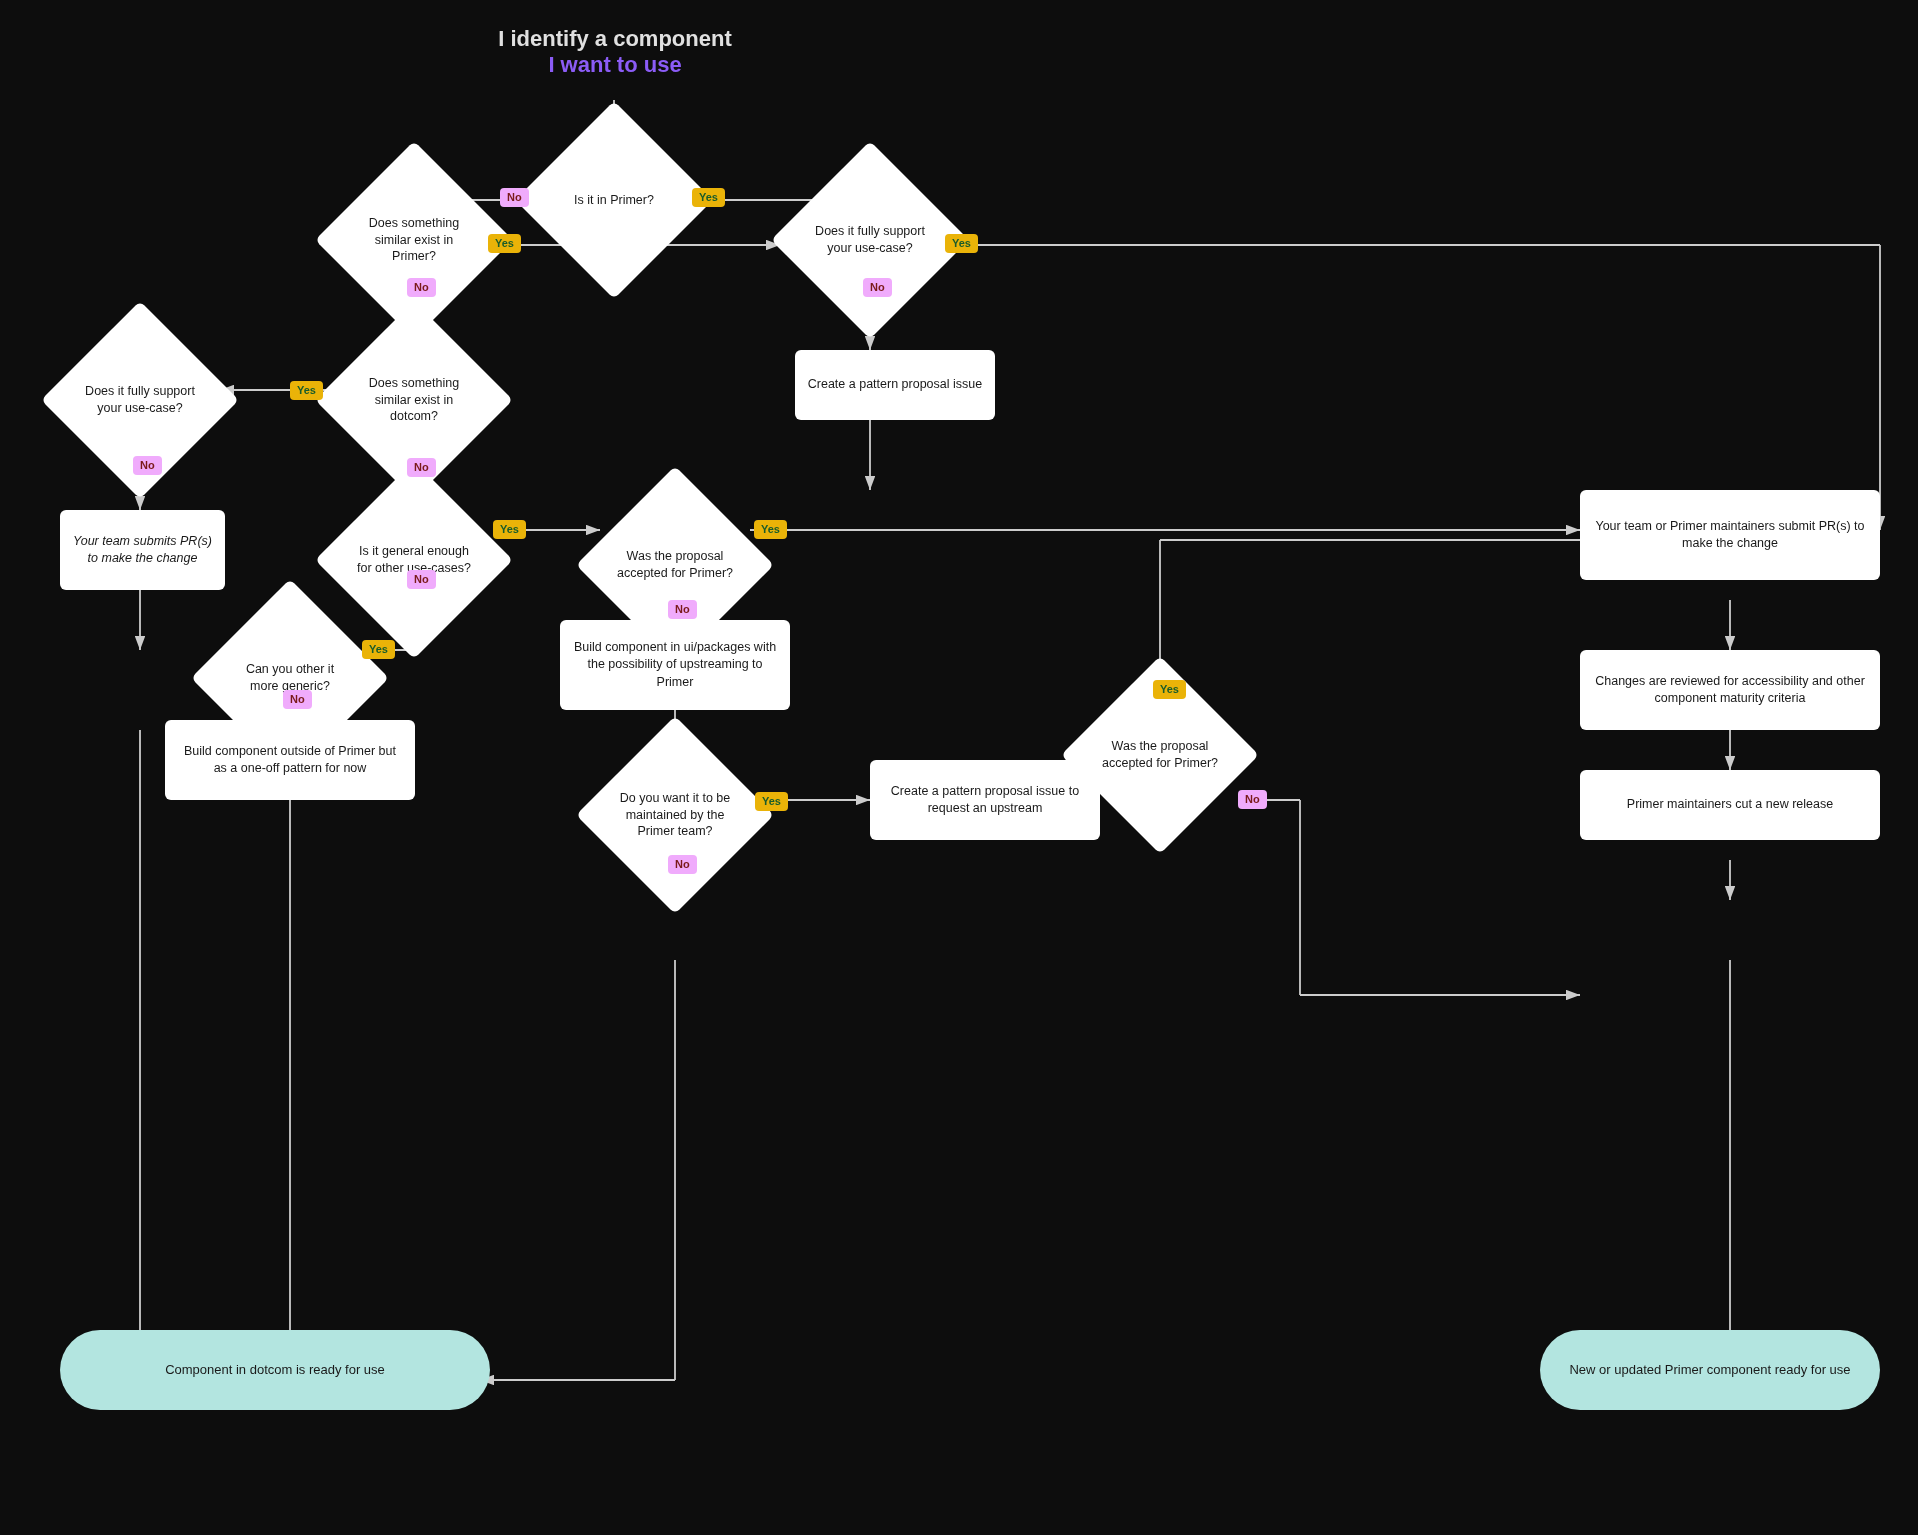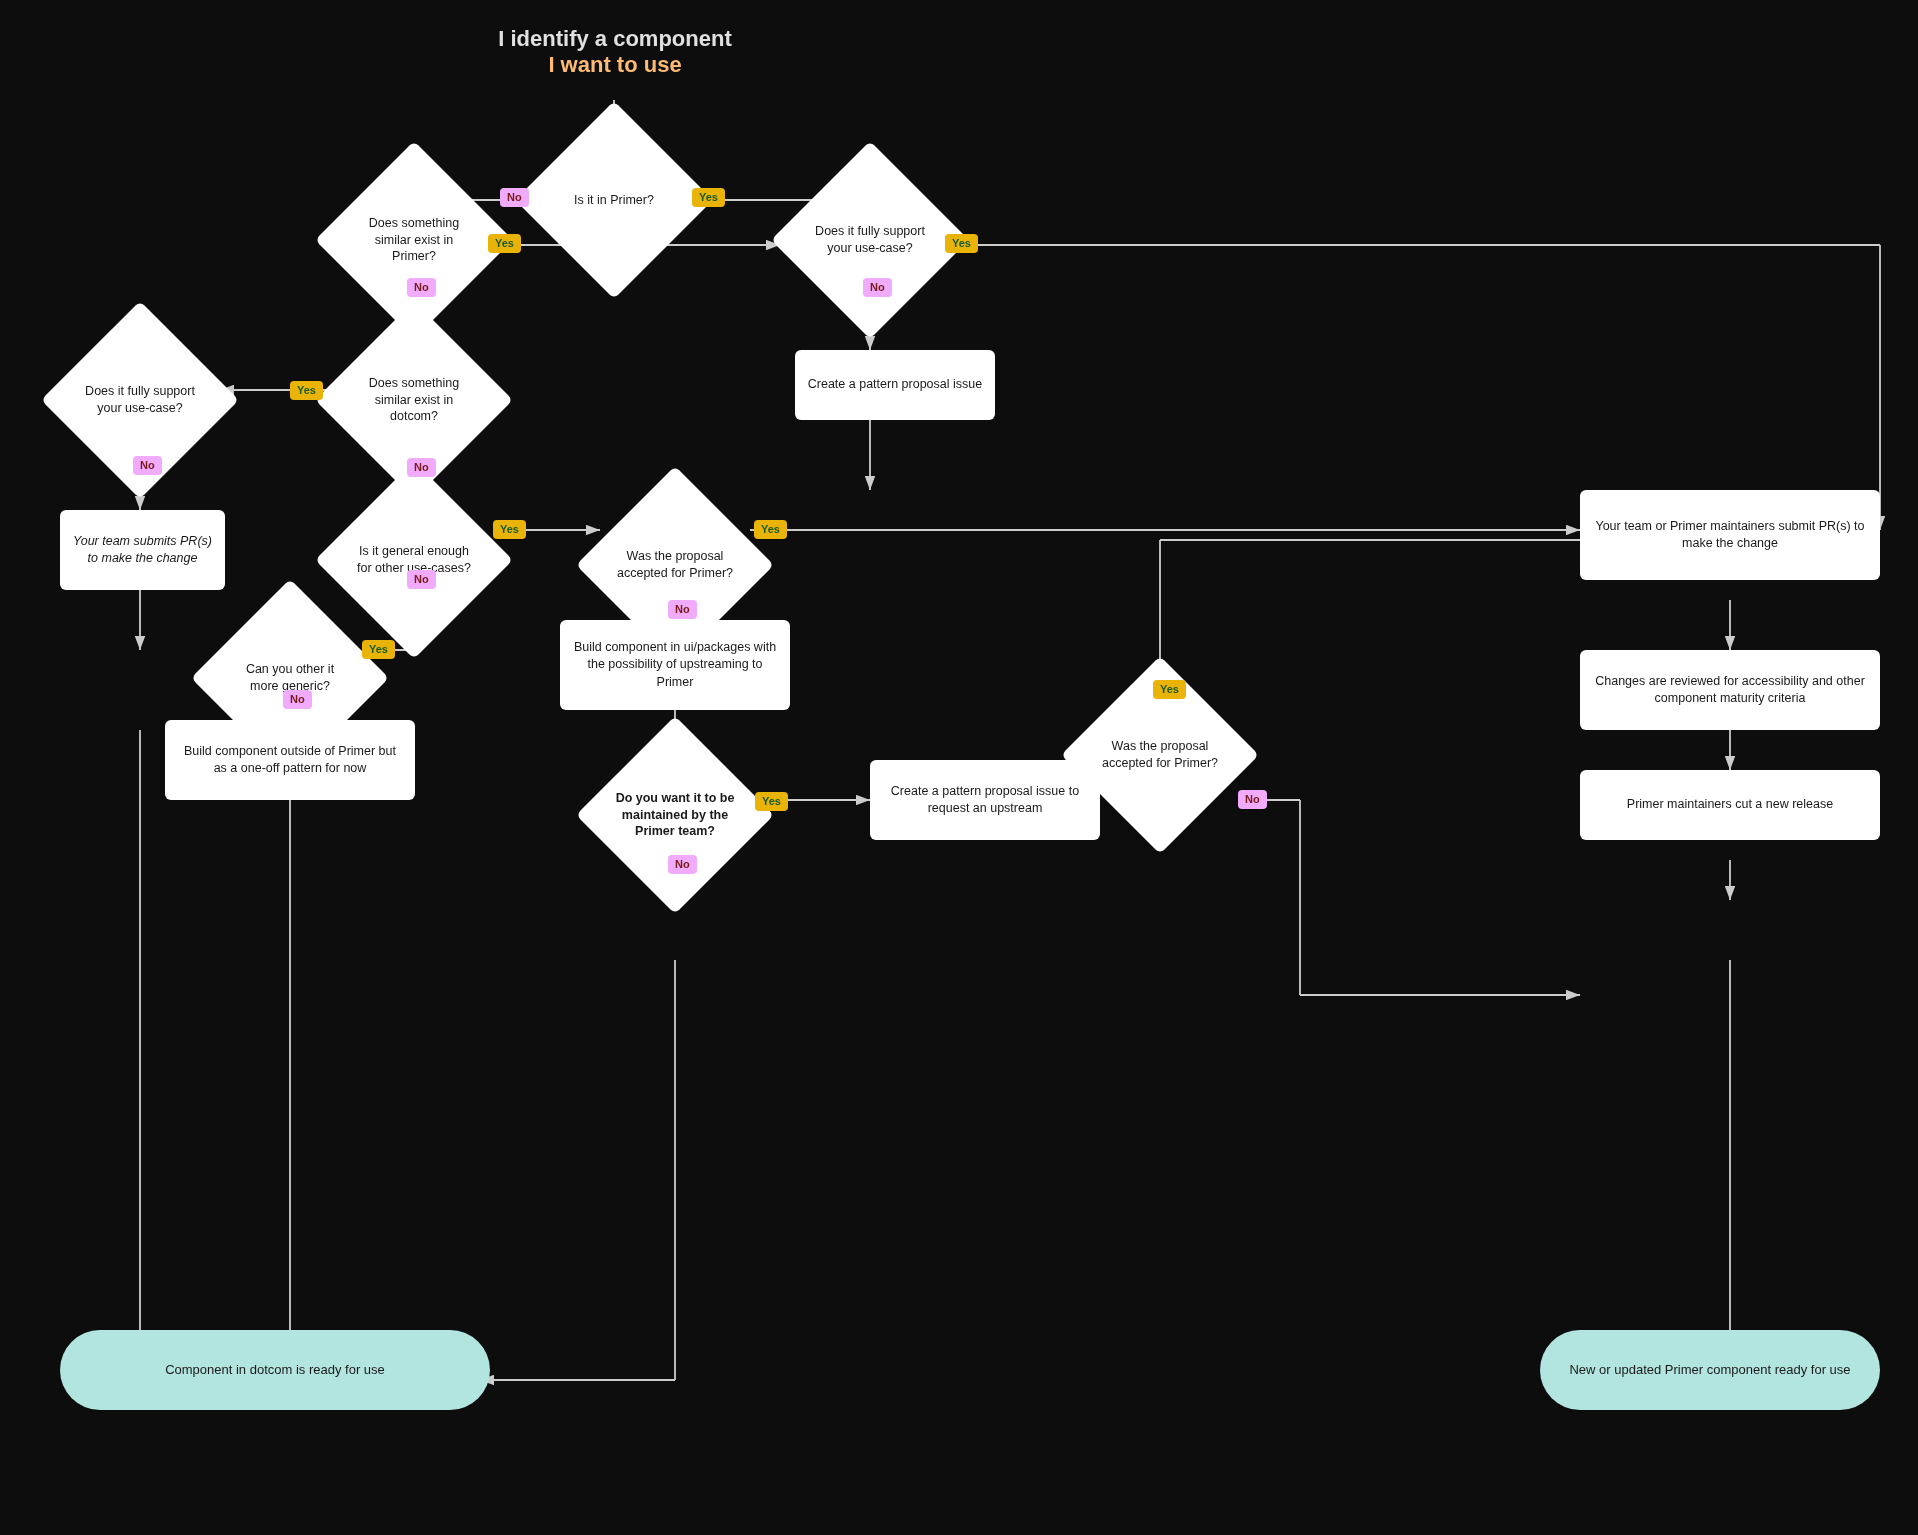--- a/index.html
+++ b/index.html
@@ -114,21 +114,21 @@
       color: #e0e0e0;
     }
     .title-main {
       font-size: 22px;
       font-weight: 600;
       color: #e0e0e0;
     }
     .title-sub {
       font-size: 22px;
       font-weight: 800;
-      color: #fdba74;
+      color: #8b5cf6;
     }
   </style>
 </head>
 <body>
 
 <div class="diagram-container">
 
   <svg class="arrows-svg">
     <defs>
       <marker id="arrowhead" markerWidth="8" markerHeight="6" refX="8" refY="3" orient="auto">
@@ -295,21 +295,21 @@
   <div class="rect-box" style="left: 165px; top: 720px; width: 250px; height: 80px;">
     <span class="node-text">Build component outside of Primer but as a one-off pattern for now</span>
   </div>
 
   <div class="rect-box" style="left: 560px; top: 620px; width: 230px; height: 90px;">
     <span class="node-text">Build component in ui/packages with the possibility of upstreaming to Primer</span>
   </div>
 
   <div class="diamond-wrapper" style="left: 600px; top: 740px; width: 150px; height: 150px;">
     <div class="diamond"></div>
-    <div class="diamond-label" style="width:130px;font-weight:bold;">Do you want it to be maintained by the Primer team?</div>
+    <div class="diamond-label" style="width:130px;">Do you want it to be maintained by the Primer team?</div>
   </div>
 
   <div class="badge badge-yes" style="left: 755px; top: 792px;">Yes</div>
 
   <div class="badge badge-no" style="left: 668px; top: 855px;">No</div>
 
   <div class="rect-box" style="left: 870px; top: 760px; width: 230px; height: 80px;">
     <span class="node-text">Create a pattern proposal issue to request an upstream</span>
   </div>
 

